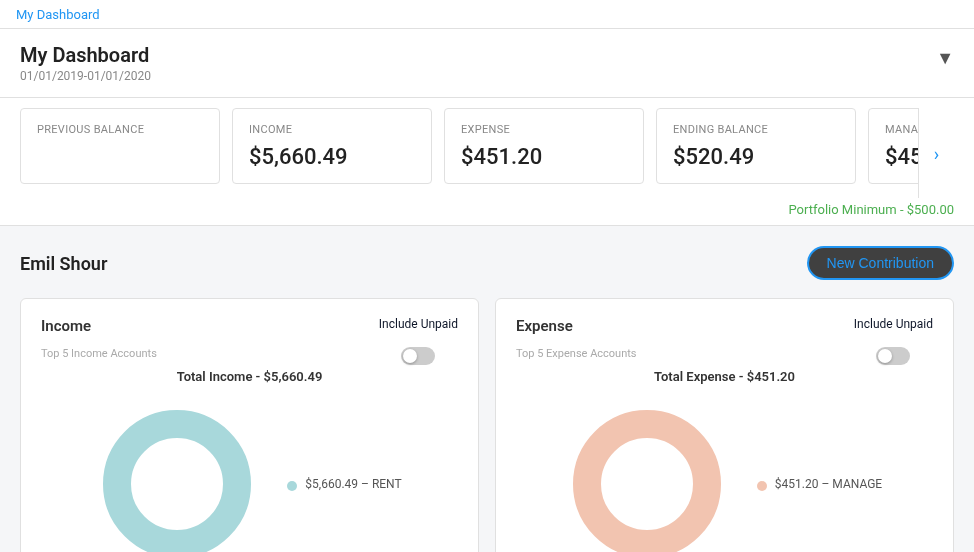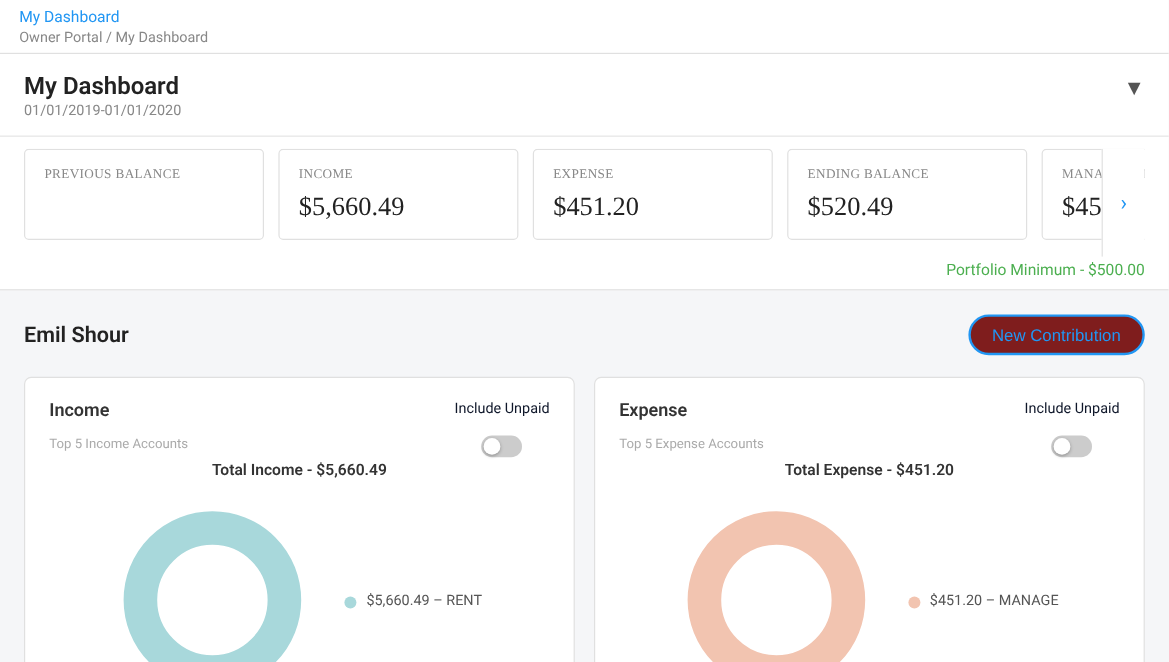--- a/index.html
+++ b/index.html
@@ -60,21 +60,20 @@
       border-bottom: 1px solid #e0e0e0;
     }
     .summary-card {
       flex: 0 0 200px;
       border: 1px solid #e0e0e0;
       border-radius: 4px;
       padding: 14px 16px;
       background: white;
       margin-right: 12px;
       margin-bottom: 14px;
-      font-family: Liberation Serif, serif;
     }
     .summary-card .label {
       font-size: 11px;
       color: #888;
       text-transform: uppercase;
       letter-spacing: 0.3px;
       margin-bottom: 8px;
     }
     .summary-card .value {
       font-size: 22px;
@@ -128,21 +127,21 @@
       justify-content: space-between;
       margin-bottom: 18px;
     }
     .section-title {
       font-size: 18px;
       font-weight: 600;
       color: #222;
     }
     .new-contribution-btn {
       border: 2px solid #2196F3;
-      background: #7f1d1d;
+      background: #404040;
       color: #2196F3;
       padding: 7px 18px;
       border-radius: 20px;
       font-size: 14px;
       cursor: pointer;
       font-weight: 500;
     }
 
     
     .charts-row {
@@ -241,21 +240,20 @@
       height: 10px;
       border-radius: 50%;
       flex-shrink: 0;
     }
   </style>
 </head>
 <body>
 
 <div class="top-nav">
   <a href="#">My Dashboard</a>
-  <div class="breadcrumb">Owner Portal / My Dashboard</div>
 </div>
 
 <div class="dashboard-header">
   <div class="dashboard-header-left">
     <h1>My Dashboard</h1>
     <div class="date-range">01/01/2019-01/01/2020</div>
   </div>
   <div class="filter-icon">▼</div>
 </div>
 

